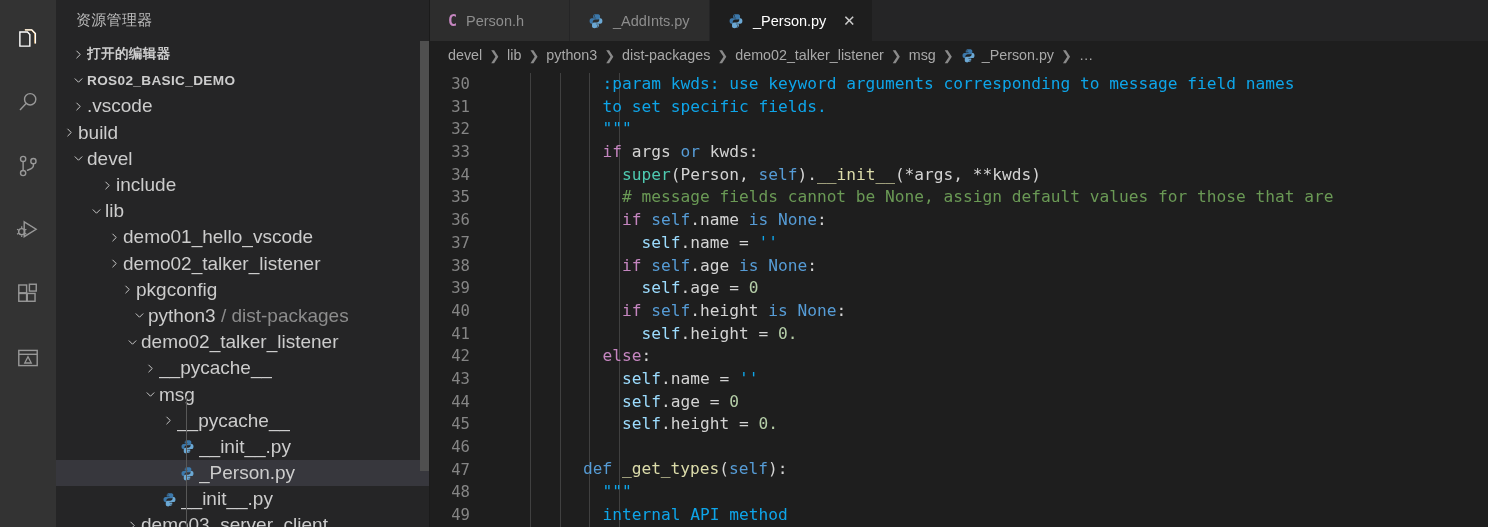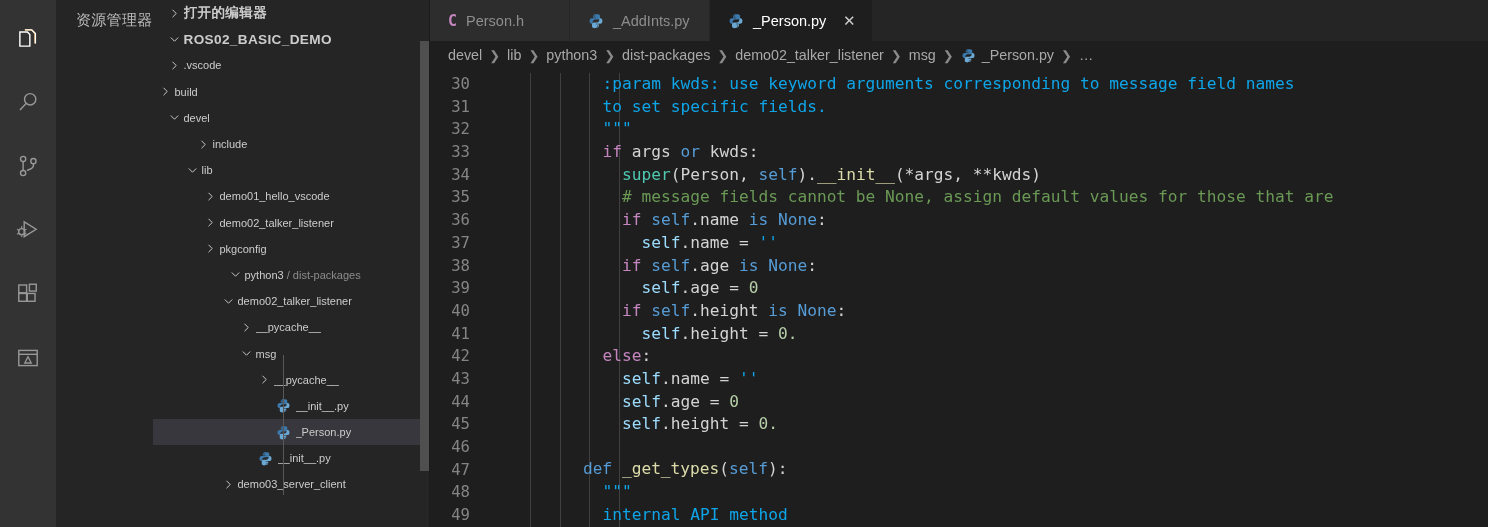--- a/index.html
+++ b/index.html
@@ -26,41 +26,41 @@
     opacity: .62;
     position: relative;
   }
   .act-item.active { opacity: 1; }
   .act-item svg { display: block; }
 
   
   .side-bar {
     width: 374px; flex: 0 0 374px;
     background: #252526;
-    display: flex; 
+    display: flex; flex-direction: column;
     position: relative;
     overflow: hidden;
     text-align: center;
   }
   .side-title {
     height: 41px; flex: 0 0 41px;
     display: flex; align-items: center;
     padding-left: 20px;
     color: #bbbbbb;
     font-size: 15px;
     letter-spacing: .3px;
     white-space: nowrap;
   }
   .tree { flex: 1 1 auto; overflow: hidden; position: relative; }
 
   .row {
     height: 26.2px;
     display: flex; align-items: center;
     color: #cccccc;
-    font-size: 11px;
+    font-size: 19px;
     white-space: nowrap;
     position: relative;
     cursor: pointer;
   }
   .row.selected { background: #37373d; }
   .row.section { font-weight: bold; font-size: 13.6px; letter-spacing: .35px; }
 
   .twisty {
     width: 18px; flex: 0 0 18px;
     display: inline-flex; align-items: center; justify-content: center;
@@ -316,21 +316,21 @@
           <span class="label">demo01_hello_vscode</span>
         </div>
         <div class="row" style="padding-left:49px">
           <span class="twisty">
             <svg width="11" height="11" viewBox="0 0 16 16" fill="none">
               <path d="M5.5 3 10.5 8 5.5 13" stroke="#cccccc" stroke-width="1.4" stroke-linecap="round" stroke-linejoin="round"></path>
             </svg>
           </span>
           <span class="label">demo02_talker_listener</span>
         </div>
-        <div class="row" style="padding-left:49px">
+        <div class="row" style="padding-left:62px">
           <span class="twisty">
             <svg width="11" height="11" viewBox="0 0 16 16" fill="none">
               <path d="M5.5 3 10.5 8 5.5 13" stroke="#cccccc" stroke-width="1.4" stroke-linecap="round" stroke-linejoin="round"></path>
             </svg>
           </span>
           <span class="label">pkgconfig</span>
         </div>
         <div class="row" style="padding-left:74px">
           <span class="twisty">
             <svg width="11" height="11" viewBox="0 0 16 16" fill="none">

